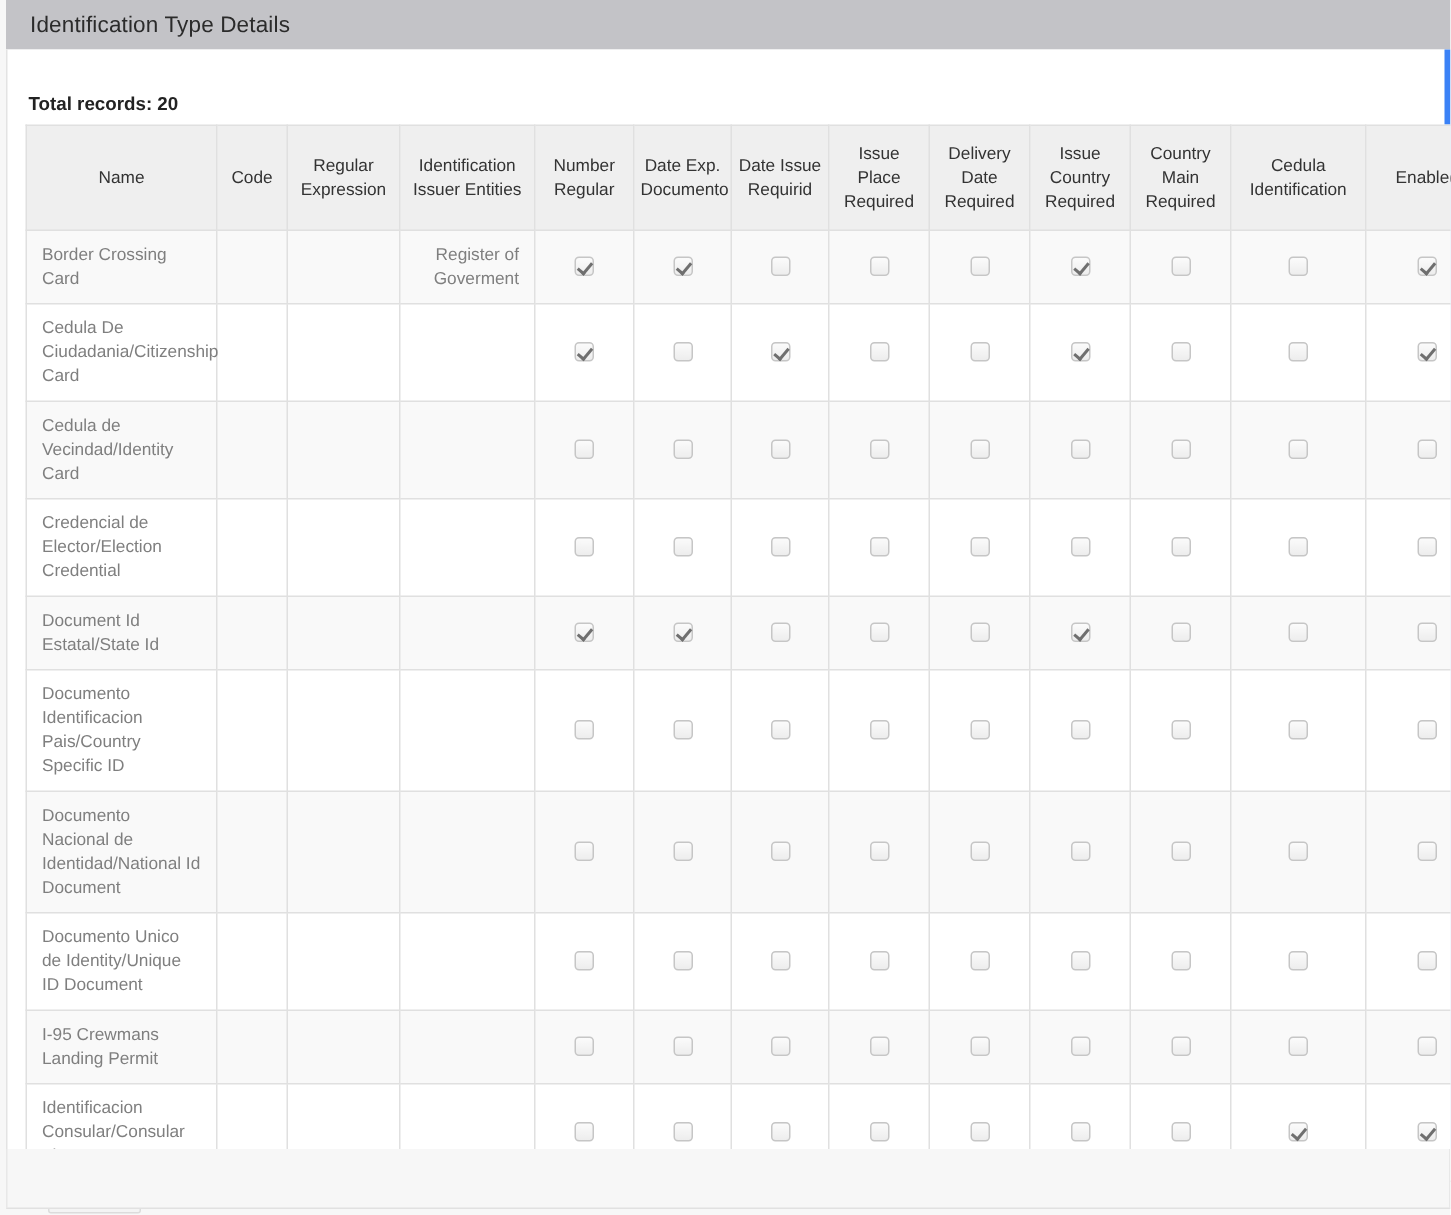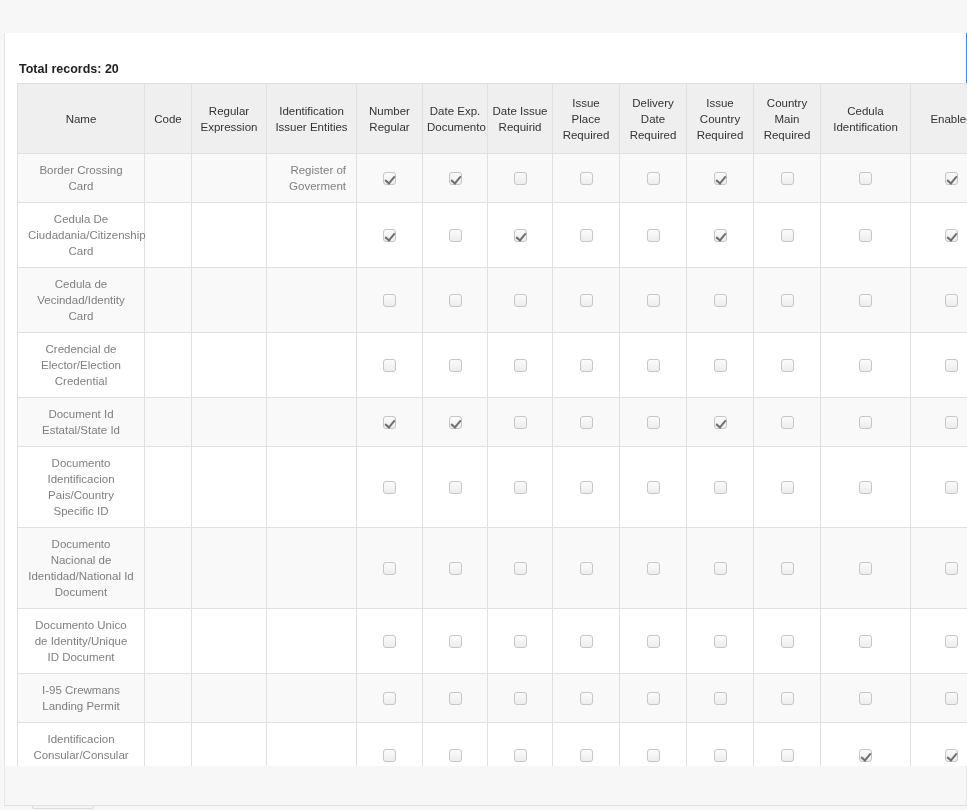--- a/index.html
+++ b/index.html
@@ -34,21 +34,21 @@
   }
 
   
   .panel {
     position: absolute;
     left: 4px; top: 33px;
     width: 963px;
     height: 733px;
     background: #ffffff;
     border-left: 1px solid #e3e3e3;
-    border-right: 1px solid #3b82f6;
+    border-right: 4px solid #3b82f6;
   }
 
   .total-records {
     position: absolute;
     left: 14px; top: 29px;
     font-size: 12.5px;
     font-weight: bold;
     color: #222222;
     white-space: nowrap;
   }
@@ -80,21 +80,21 @@
     height: 70px;
   }
   table.grid tbody td {
     font-size: 11.5px;
     color: #7f7f7f;
     line-height: 16px;
     padding: 8px 10px;
   }
   table.grid tbody tr.odd td { background: #f9f9f9; }
   table.grid tbody tr.even td { background: #ffffff; }
-  td.cell-name { text-align: center; }
+  td.cell-name { text-align: left; }
   td.cell-text { text-align: right; }
   td.cell-check { text-align: center; padding: 8px 4px; vertical-align: middle; }
 
   
   .cbx {
     display: inline-block;
     width: 13px; height: 13px;
     border: 1px solid #c6c6c6;
     border-radius: 3px;
     background: linear-gradient(#fbfbfb, #ededed);
@@ -144,20 +144,23 @@
     border-bottom: 1px solid #e1e1e1;
     border-left: 1px solid #e8e8e8;
     border-right: 1px solid #e8e8e8;
   }
 </style>
 </head>
 <body>
 
 <div id="page">
 
+  <div class="titlebar">
+    <span class="titlebar-text">Identification Type Details</span>
+  </div>
 
   <div class="panel">
 
     <div class="total-records">Total records: 20</div>
 
     <div class="grid-wrap">
       <table class="grid">
         <colgroup>
           <col style="width:127px">
           <col style="width:47px">

